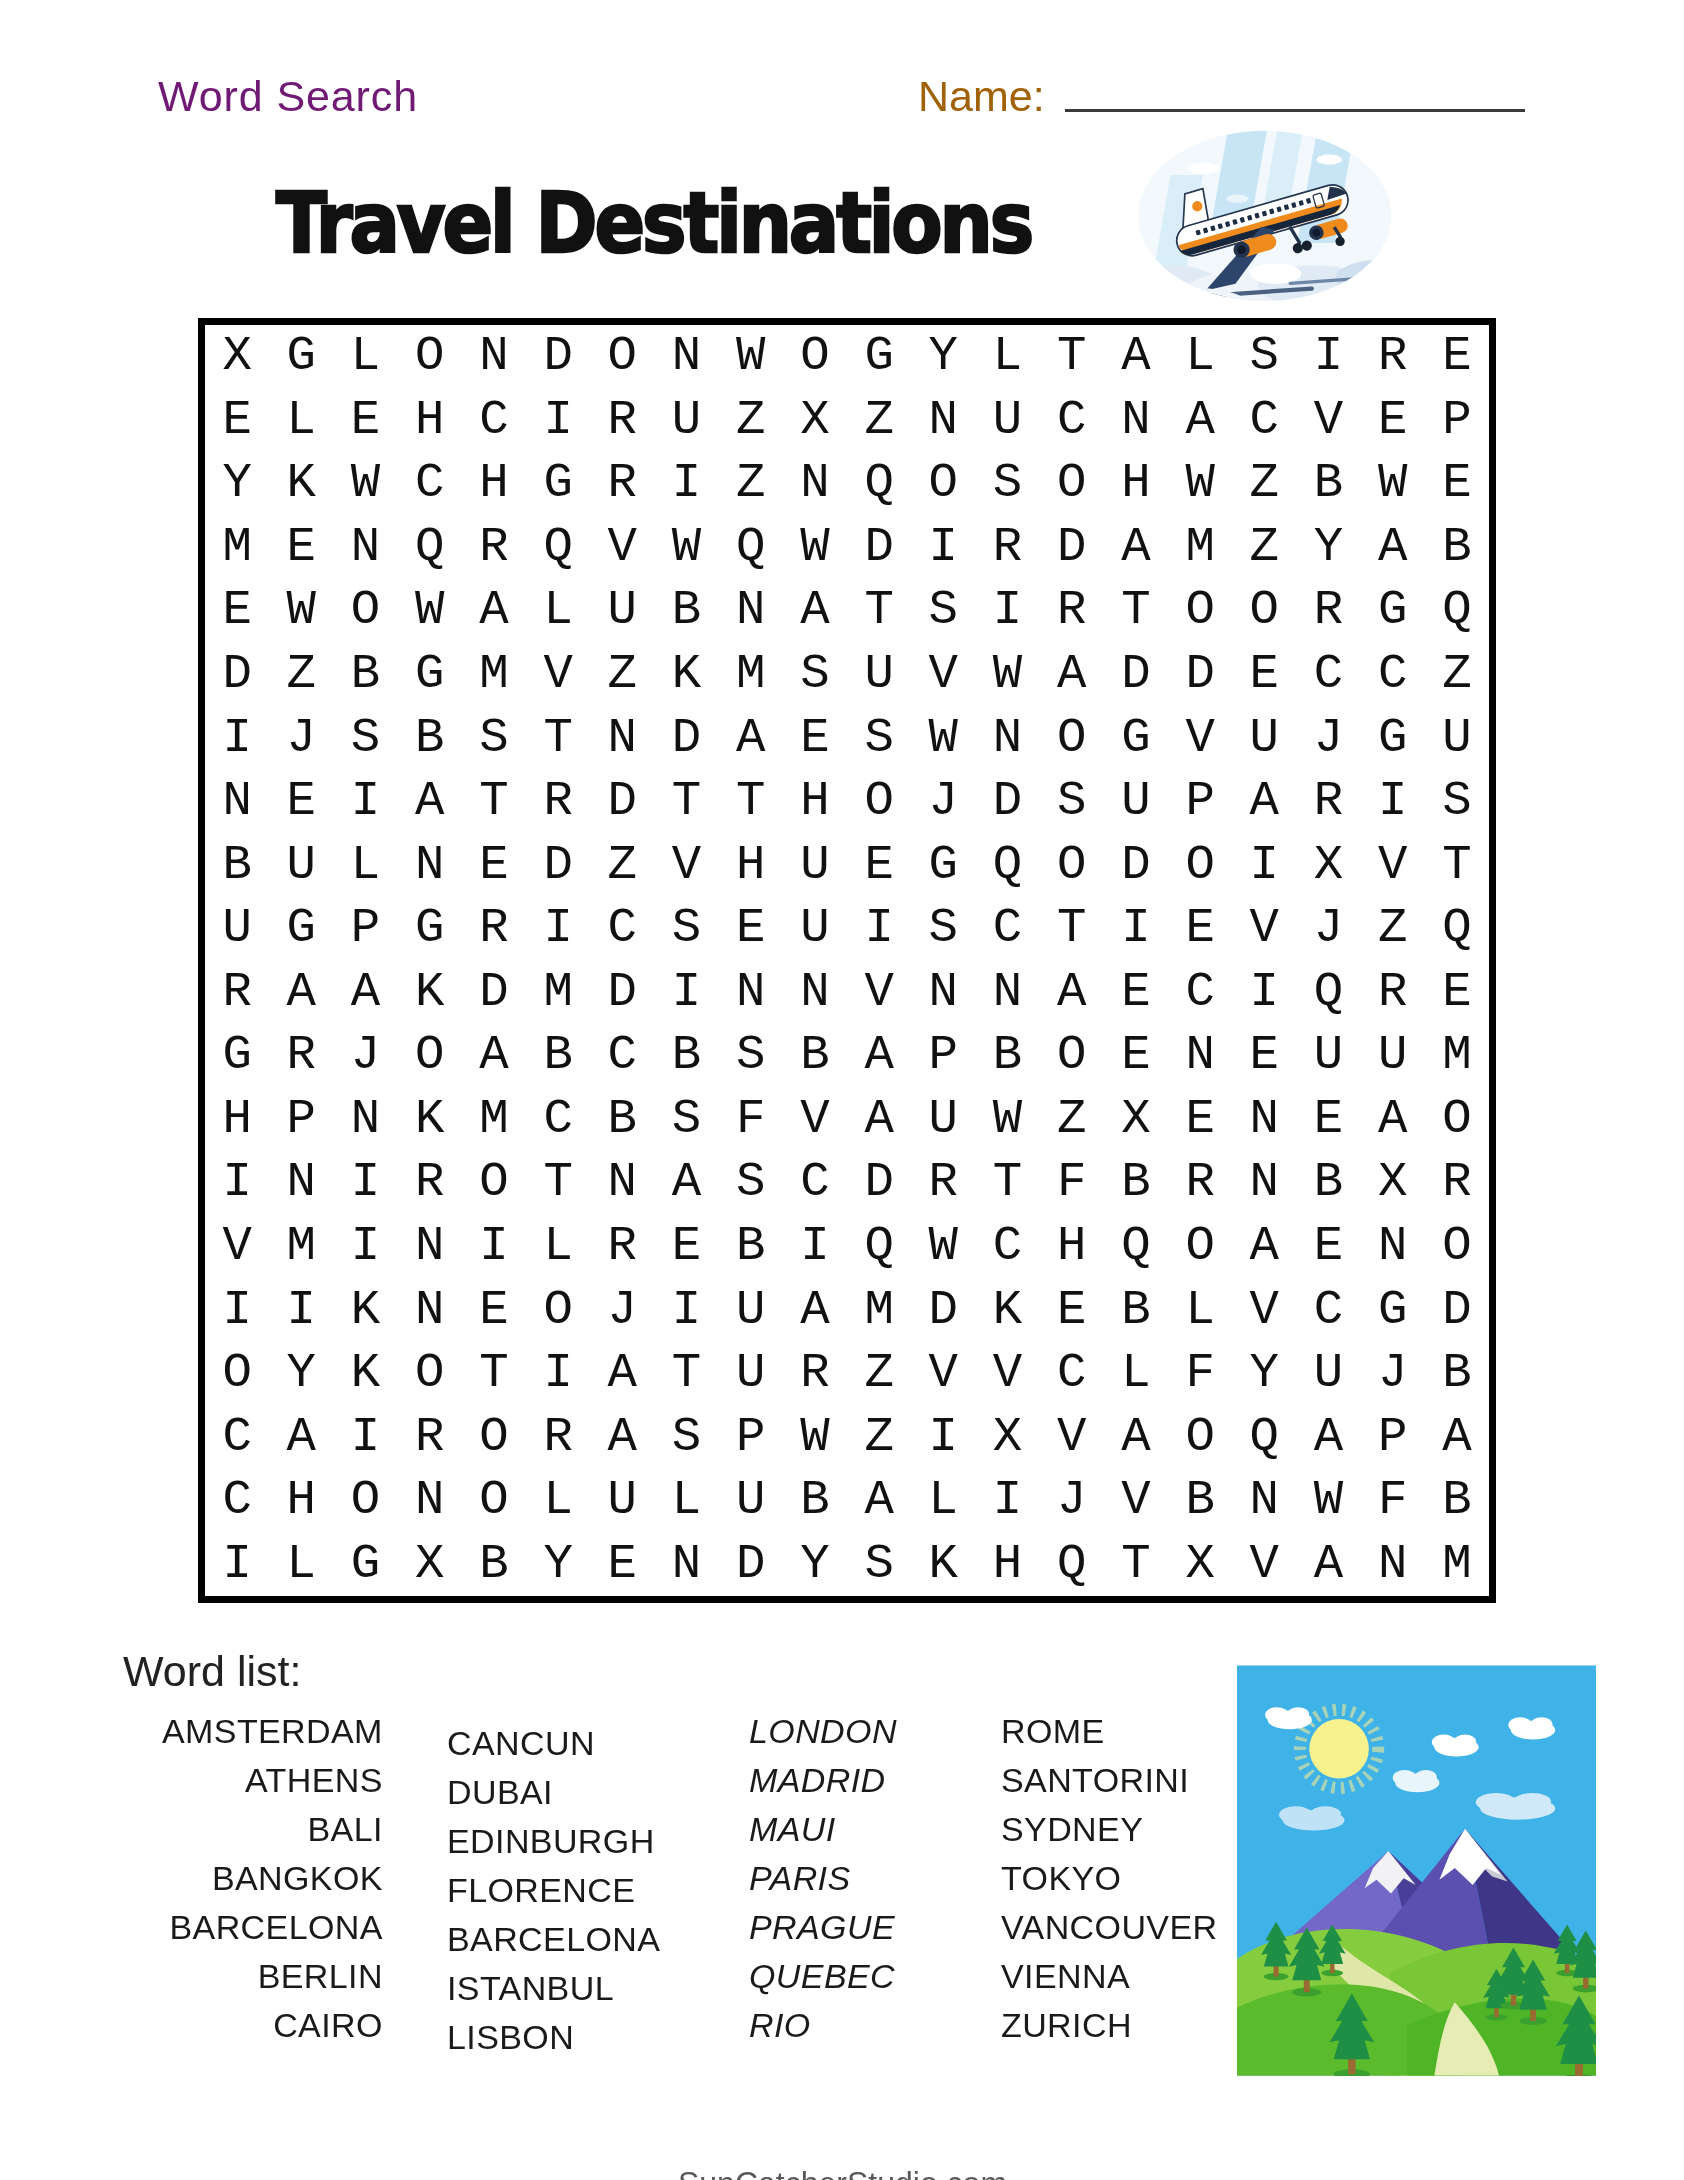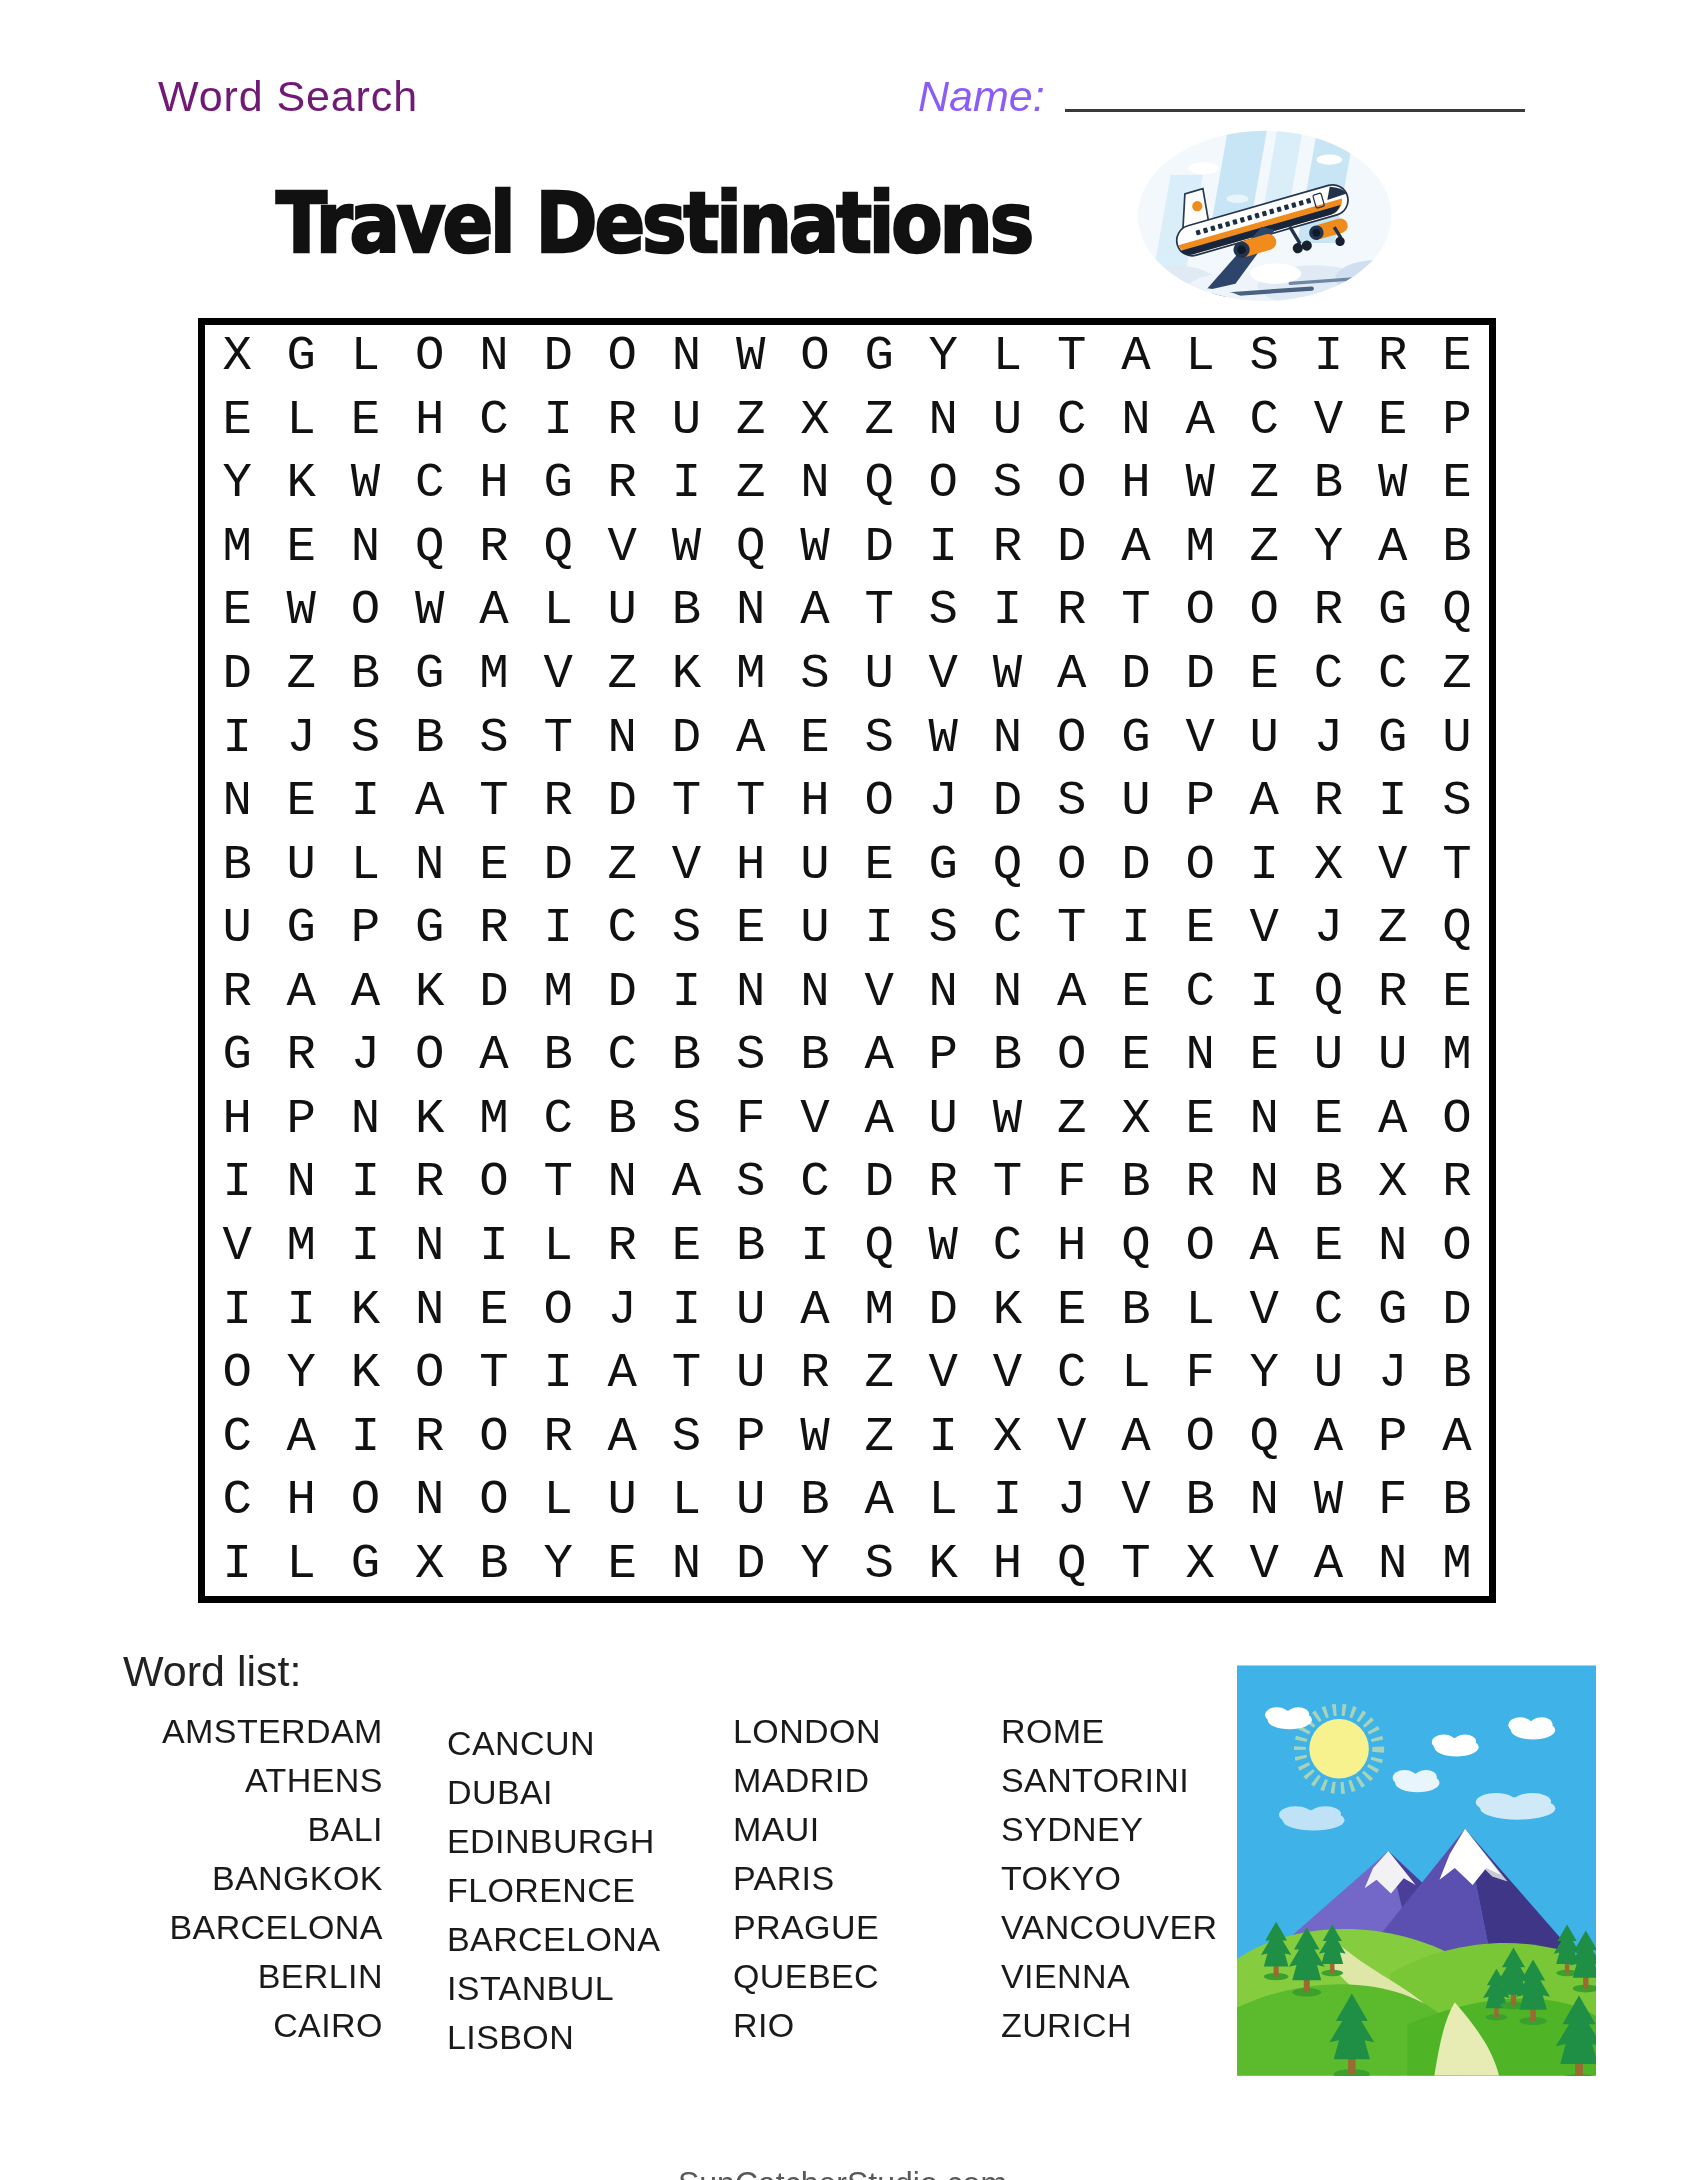--- a/index.html
+++ b/index.html
@@ -2,41 +2,41 @@
 <html style="font-size:13.6px"><head>
 <meta charset="utf-8">
 <style>
   html,body{margin:0;padding:0;}
   body{
     width:1685px;height:2181px;position:relative;background:#ffffff;
     font-family:"Liberation Sans", sans-serif;color:#1c1c1c;overflow:hidden;
   }
   .abs{position:absolute;}
   .page-label{left:158px;top:72px;font-size:43px;color:#701a75;letter-spacing:0.9px;text-align:right;}
-  .name-label{left:918px;top:72px;font-size:43px;color:#8b5cf6;font-style:italic;}
+  .name-label{left:918px;top:72px;font-size:43px;color:#a16207;}
   .name-line{left:1065px;top:109px;width:460px;height:3.4px;background:#3a3a3a;}
   .puzzle-title{
     left:276px;top:175px;font-size:83px;font-weight:bold;color:#111;
     font-family:"DejaVu Sans", sans-serif;letter-spacing:-3.4px;
     -webkit-text-stroke:2.6px #111;transform:scaleX(.9);transform-origin:left top;white-space:nowrap;
   }
   .airplane{left:1135px;top:124px;width:261px;height:182px;}
   .word-grid{
     left:198px;top:318px;width:1298px;height:1285px;box-sizing:border-box;
     border:7.7px solid #000;background:#fff;
     display:grid;grid-template-columns:repeat(20,1fr);grid-template-rows:repeat(20,1fr);
     place-items:center;
   }
   .word-grid .cell{
     font-family:"Liberation Mono", monospace;font-size:49px;color:#111;line-height:1;
   }
   .word-list-heading{left:123px;top:1647px;font-size:43px;color:#222;}
   .word-col{top:1707px;display:flex;flex-direction:column;}
   .word-col .word{font-size:34px;line-height:49px;color:#1a1a1a;letter-spacing:0.4px;}
-  .col-0{left:162px;align-items:flex-end;} .col-1{left:447px;margin-top:12px;} .col-2{left:733px;} .col-3{left:1001px;}
+  .col-0{left:162px;align-items:flex-end;} .col-1{left:447px;margin-top:12px;} .col-2{left:749px;font-style:italic;} .col-3{left:1001px;}
   .landscape{left:1237px;top:1665px;width:359px;height:411px;}
   .footer{left:0;right:0;top:2123px;text-align:center;font-size:32px;color:#585858;margin-top:42px;}
 </style>
 </head>
 <body>
 
 <div class="abs page-label">Word Search</div>
 <div class="abs name-label">Name:</div>
 <div class="abs name-line"></div>
 

